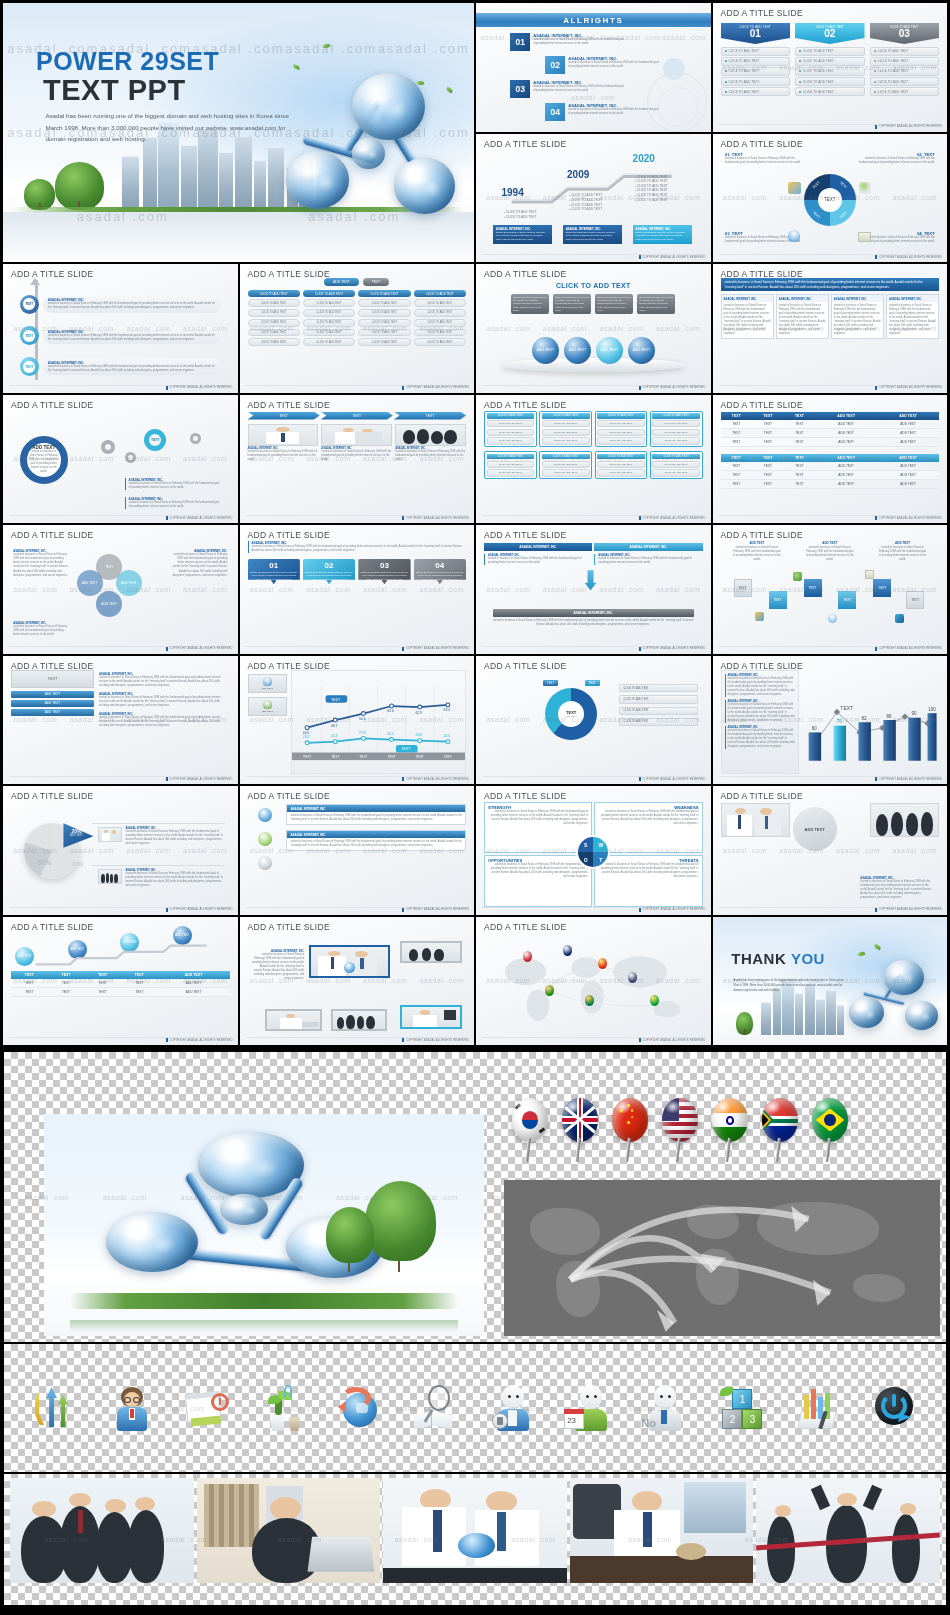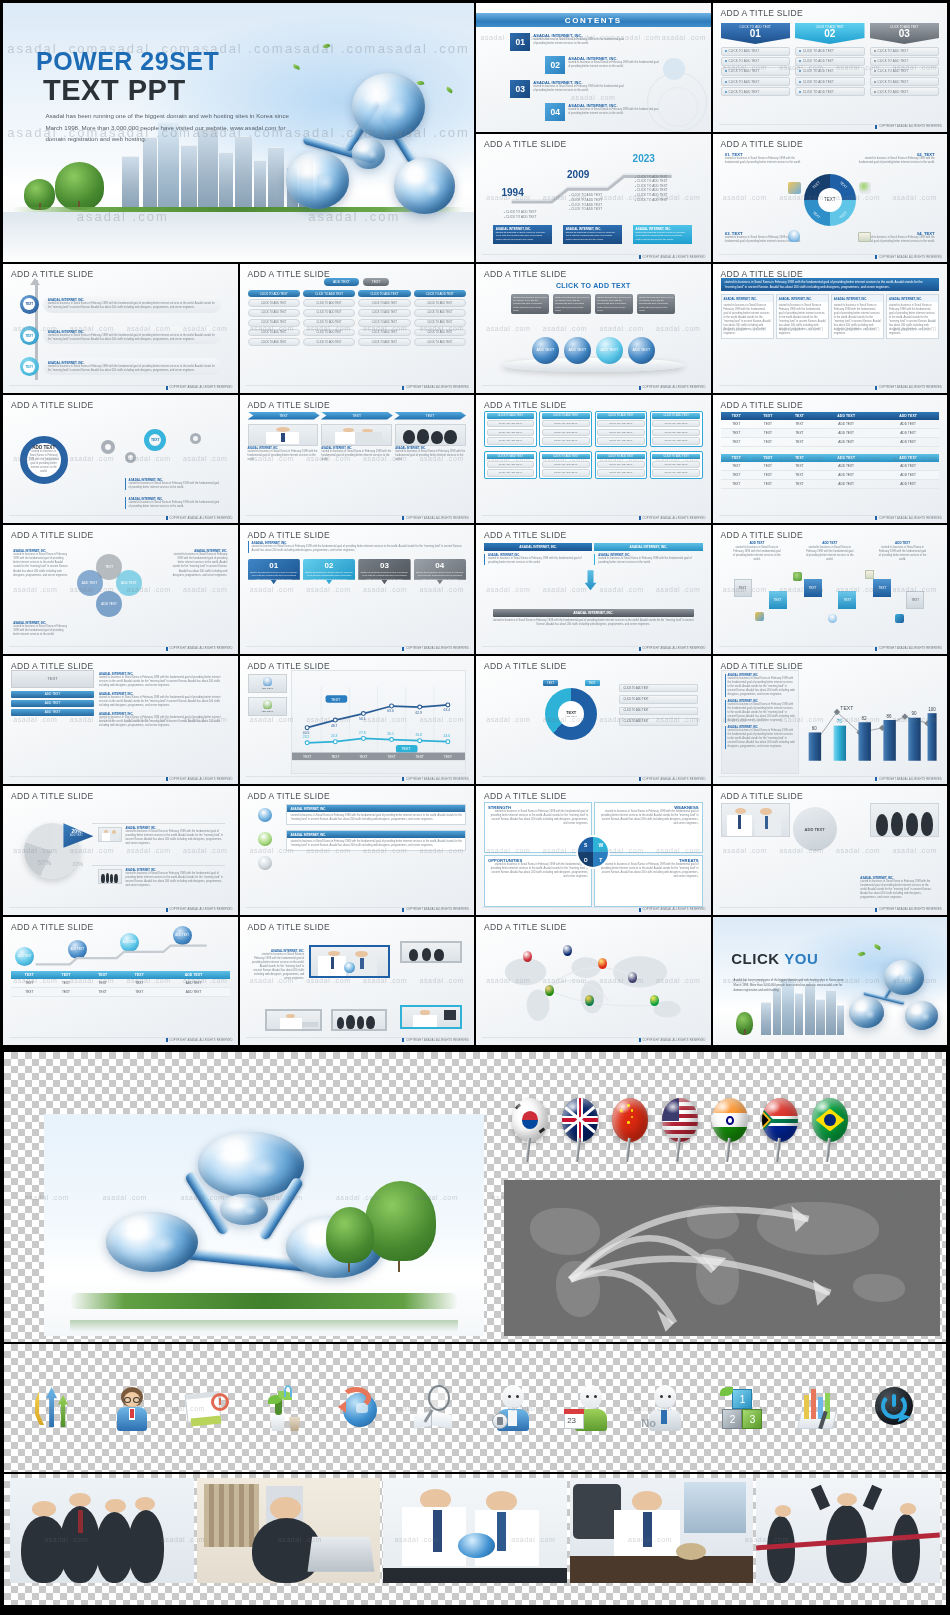--- a/index.html
+++ b/index.html
@@ -199,21 +199,21 @@
         <span>asadal .com</span>
         <span>asadal .com</span>
       <span>asadal .com</span>
         <span>asadal .com</span>
         <span>asadal .com</span>
         <span>asadal .com</span>
     </div>
   </div>
 
   <div class="slide">
-    <div class="contents-band">CONTENTS</div>
+    <div class="contents-band">ALLRIGHTS</div>
     <div class="body" style="top:28px">
       <div style="position:relative;height:100%">
         <div style="position:absolute;left:12%;top:2%;display:flex;gap:3px;align-items:flex-start">
           <div class="c-num" style="background:linear-gradient(135deg,#2c6db0,#17467d)">01</div>
           <div>
               <div class="hdr-cap">ASADAL INTERNET, INC.</div>
           <div class="lorem" style="width:92px">started its business in Seoul Korea  in February 1998 with the fundamental goal of providing better internet services to the world.</div>
             </div>
         </div>
         <div style="position:absolute;left:28%;top:28%;display:flex;gap:3px;align-items:flex-start">
@@ -355,21 +355,21 @@
 
   <div class="slide">
     <div class="s-title">ADD A TITLE SLIDE</div>
     <div class="body">
       <svg viewBox="0 0 220 60" style="position:absolute;left:0;top:14px;width:100%;height:48px">
         <polyline points="8,50 58,50 78,34 128,34 148,18 208,18" fill="none" stroke="#b9bfc5" stroke-width="4"></polyline>
         <polyline points="8,47 58,47 78,31 128,31 148,15 208,15" fill="none" stroke="#e8ebee" stroke-width="1.6"></polyline>
       </svg>
       <div style="position:absolute;left:8%;top:38%;font-size:10px;color:#1d4f8c;font-weight:bold">1994</div>
       <div style="position:absolute;left:38%;top:21%;font-size:10px;color:#1d4f8c;font-weight:bold">2009</div>
-      <div style="position:absolute;left:68%;top:5%;font-size:10px;color:#2e9fd0;font-weight:bold">2023</div>
+      <div style="position:absolute;left:68%;top:5%;font-size:10px;color:#2e9fd0;font-weight:bold">2020</div>
 
       <div style="position:absolute;left:9%;top:60%;display:flex;flex-direction:column;gap:.6px">
         <div class="ctat">▪ <span>CLICK TO ADD TEXT</span></div>
         <div class="ctat">▪ <span>CLICK TO ADD TEXT</span></div>
       </div>
       <div style="position:absolute;left:39%;top:44%;display:flex;flex-direction:column;gap:.6px">
         <div class="ctat">▪ <span>CLICK TO ADD TEXT</span></div>
         <div class="ctat">▪ <span>CLICK TO ADD TEXT</span></div>
         <div class="ctat">▪ <span>CLICK TO ADD TEXT</span></div>
         <div class="ctat">▪ <span>CLICK TO ADD TEXT</span></div>
@@ -1613,21 +1613,21 @@
     <div>
       <div class="bond" style="left:64%;top:62%;width:18%;height:3.2%;transform:rotate(14deg)"></div>
       <div class="bond" style="left:70%;top:52%;width:13%;height:3%;transform:rotate(-58deg)"></div>
       <div class="globe" style="left:73%;top:34%;width:17%;height:27%"></div>
       <div class="globe" style="left:58%;top:63%;width:15%;height:24%"></div>
       <div class="globe" style="left:82%;top:66%;width:14%;height:22%"></div>
       <div class="leaf" style="left:62%;top:28%"></div>
       <div class="leaf" style="left:69%;top:22%;transform:rotate(22deg)"></div>
     </div>
     <div style="position:absolute;left:8%;top:26%;z-index:7;font-size:15px;letter-spacing:.5px">
-      <span style="color:#2b3338;font-weight:bold">CLICK</span>
+      <span style="color:#2b3338;font-weight:bold">THANK</span>
       <span style="color:#2c7cc0;font-weight:bold">YOU</span>
     </div>
     <div style="position:absolute;left:9%;top:48%;width:48%;z-index:7;font-size:2.8px;color:#5a646d;line-height:1.8">Asadal has been running one of the biggest domain and web hosting sites in Korea since March 1998.  More than 3,000,000 people have visited our website, www.asadal.com for domain registration and web hosting.</div>
     <div class="wm">
         <span>asadal .com</span>
         <span>asadal .com</span>
         <span>asadal .com</span>
         <span>asadal .com</span>
       </div>
   </div>

